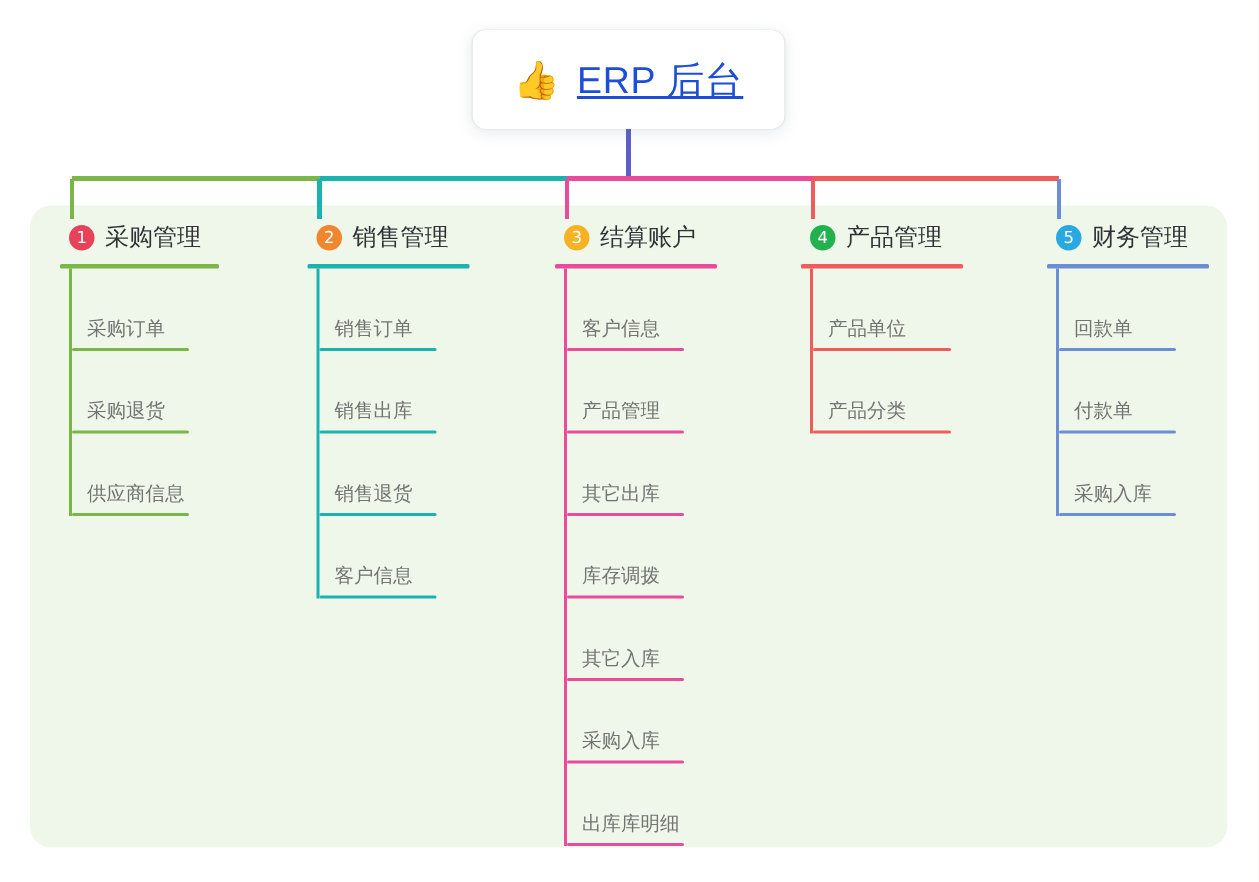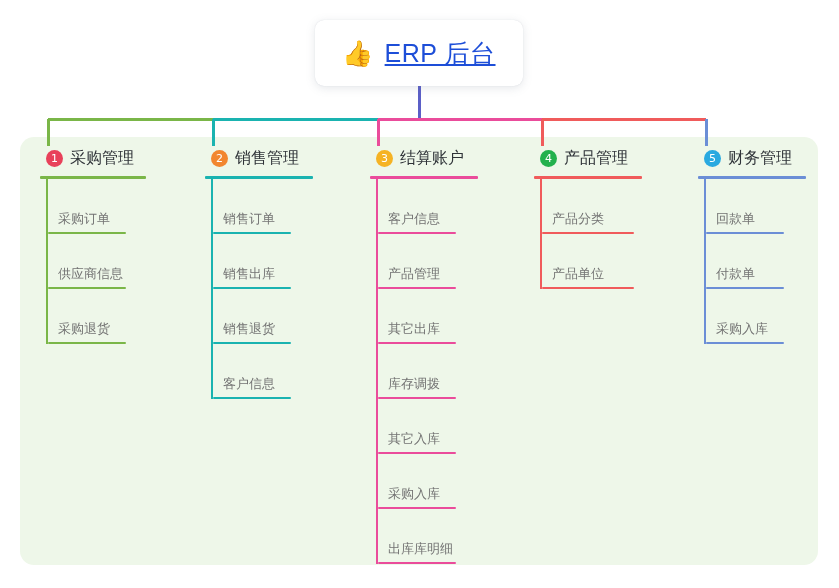--- a/index.html
+++ b/index.html
@@ -174,27 +174,27 @@
           <span class="branch-title">采购管理</span>
         </div>
         <div class="head-rule" style="width: 106px; background: rgb(122, 182, 72);"></div>
         <div class="leaves">
           <div class="spine" style="background: rgb(122, 182, 72); left: 6px;"></div>
           <div class="leaf">
             <span class="leaf-text">采购订单</span>
             <div class="leaf-rule" style="width: 78px; left: 6px; background: rgb(122, 182, 72);"></div>
           </div>
           <div class="leaf">
+            <span class="leaf-text">采购退货</span>
+            <div class="leaf-rule" style="width: 78px; left: 6px; background: rgb(122, 182, 72);"></div>
+          </div>
+          <div class="leaf">
             <span class="leaf-text">供应商信息</span>
             <div class="leaf-rule" style="width: 78px; left: 6px; background: rgb(122, 182, 72);"></div>
           </div>
-          <div class="leaf">
-            <span class="leaf-text">采购退货</span>
-            <div class="leaf-rule" style="width: 78px; left: 6px; background: rgb(122, 182, 72);"></div>
-          </div>
         </div>
       </div>
       <div class="branch" style="left: 205px; width: 150px;">
         <div class="branch-head">
           <span class="badge" style="background: rgb(242, 134, 47);">2</span>
           <span class="branch-title">销售管理</span>
         </div>
         <div class="head-rule" style="width: 108px; background: rgb(26, 179, 176);"></div>
         <div class="leaves">
           <div class="spine" style="background: rgb(26, 179, 176); left: 6px;"></div>
@@ -256,27 +256,27 @@
       </div>
       <div class="branch" style="left: 534px; width: 150px;">
         <div class="branch-head">
           <span class="badge" style="background: rgb(35, 177, 77);">4</span>
           <span class="branch-title">产品管理</span>
         </div>
         <div class="head-rule" style="width: 108px; background: rgb(240, 91, 91);"></div>
         <div class="leaves">
           <div class="spine" style="background: rgb(240, 91, 91); left: 6px;"></div>
           <div class="leaf">
+            <span class="leaf-text">产品单位</span>
+            <div class="leaf-rule" style="width: 92px; left: 6px; background: rgb(240, 91, 91);"></div>
+          </div>
+          <div class="leaf">
             <span class="leaf-text">产品分类</span>
             <div class="leaf-rule" style="width: 92px; left: 6px; background: rgb(240, 91, 91);"></div>
           </div>
-          <div class="leaf">
-            <span class="leaf-text">产品单位</span>
-            <div class="leaf-rule" style="width: 92px; left: 6px; background: rgb(240, 91, 91);"></div>
-          </div>
         </div>
       </div>
       <div class="branch" style="left: 698px; width: 145px;">
         <div class="branch-head">
           <span class="badge" style="background: rgb(41, 169, 224);">5</span>
           <span class="branch-title">财务管理</span>
         </div>
         <div class="head-rule" style="width: 108px; background: rgb(107, 142, 214);"></div>
         <div class="leaves">
           <div class="spine" style="background: rgb(107, 142, 214); left: 6px;"></div>

